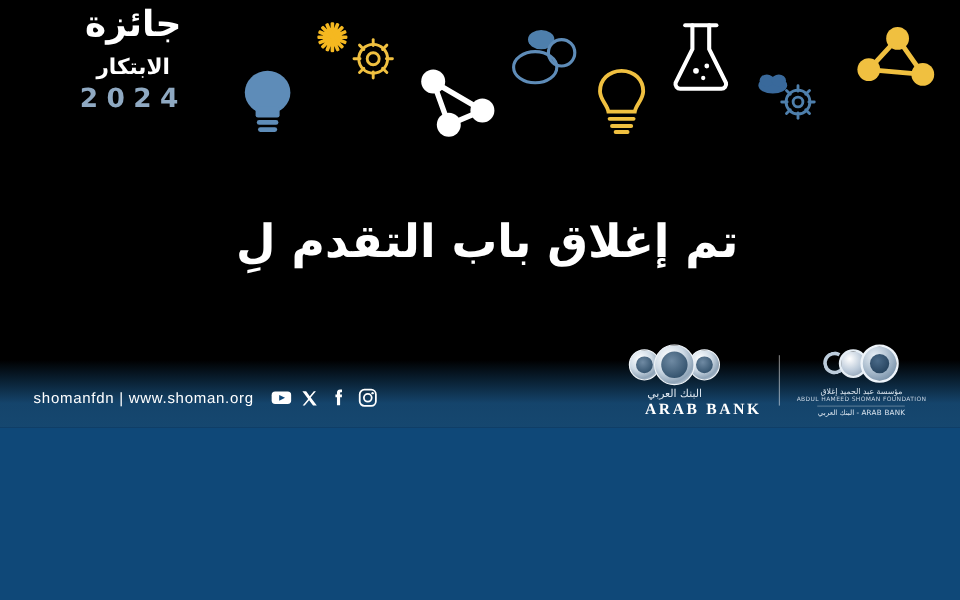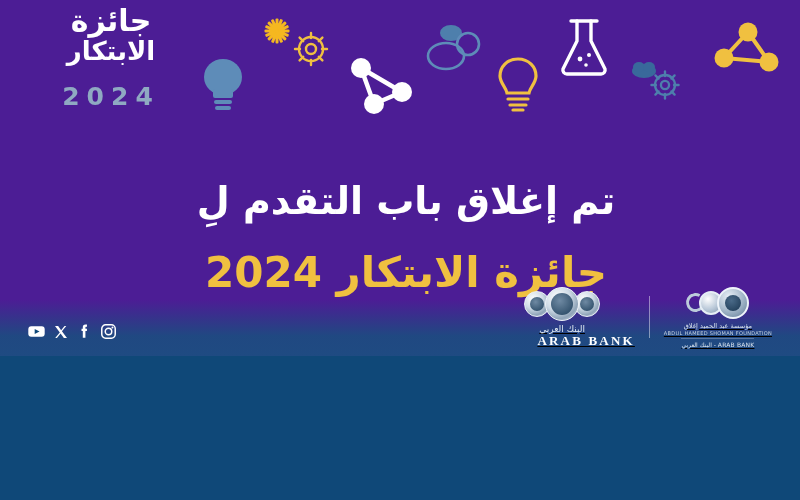--- a/index.html
+++ b/index.html
@@ -10,21 +10,21 @@
     height: 500px;
     overflow: hidden;
     background: #0f4878;
     font-family: "DejaVu Sans", "Liberation Sans", sans-serif;
   }
 
   .poster {
     position: relative;
     width: 800px;
     height: 356px;
-    background: #4c1d95;
+    background: #000000;
     overflow: hidden;
   }
 
   
   .city-band {
     position: absolute;
     left: 0; right: 0;
     top: 300px;
     height: 200px;
     background: linear-gradient(180deg,
@@ -79,32 +79,32 @@
     z-index: 6;
   }
   .award-logo .ln1 {
     font-size: 30px;
     font-weight: 700;
     color: #ffffff;
     letter-spacing: 1px;
     direction: rtl;
   }
   .award-logo .ln2 {
-    font-size: 26px;
+    font-size: 18px;
     font-weight: 700;
     color: #ffffff;
-    margin-top: 2px;
+    margin-top: 12px;
     direction: rtl;
   }
   .award-logo .ln3 {
-    font-size: 25px;
+    font-size: 22px;
     font-weight: 700;
     color: #8fa9c2;
     letter-spacing: 7px;
-    margin-top: 20px;
+    margin-top: 6px;
     direction: ltr;
   }
 
   
   .deco { position: absolute; z-index: 4; }
 
   
   .headline-wrap {
     position: absolute;
     left: 0; right: 0;
@@ -168,21 +168,20 @@
     align-items: center;
     gap: 0;
     z-index: 9;
     direction: ltr;
   }
   .logo-block {
     display: flex;
     flex-direction: column;
     align-items: center;
     padding: 0 14px;
-    text-decoration: underline;
   }
   .logo-div {
     width: 1px;
     height: 42px;
     background: rgba(255,255,255,0.45);
   }
   .coins { display: flex; align-items: center; }
   .coin {
     width: 26px; height: 26px;
     border-radius: 50%;
@@ -409,21 +408,20 @@
       <line x1="36" y1="12" x2="57" y2="42"></line>
       <line x1="12" y1="38" x2="57" y2="42"></line>
     </g>
     <circle cx="36" cy="12" r="9.5" fill="#F0C040"></circle>
     <circle cx="12" cy="38" r="9.5" fill="#F0C040"></circle>
     <circle cx="57" cy="42" r="9.5" fill="#F0C040"></circle>
   </svg>
 
   <div class="headline-wrap">
     <div class="headline">تم إغلاق باب التقدم لِ</div>
-    <div class="subline">جائزة الابتكار 2024</div>
   </div>
 
   <div class="footer-social">
 
     <span class="sic">
       <svg width="17" height="17" viewBox="0 0 24 24">
         <rect x="2.5" y="2.5" width="19" height="19" rx="5.5" fill="none" stroke="#fff" stroke-width="2.1"></rect>
         <circle cx="12" cy="12" r="4.6" fill="none" stroke="#fff" stroke-width="2.1"></circle>
         <circle cx="17.6" cy="6.5" r="1.4" fill="#fff"></circle>
       </svg>
@@ -441,20 +439,21 @@
       </svg>
     </span>
 
     <span class="sic">
       <svg width="20" height="15" viewBox="0 0 28 20">
         <rect x="0.5" y="1.5" width="27" height="17" rx="5" fill="#fff"></rect>
         <path d="M11 6 L19 10 L11 14 Z" fill="#0F4878"></path>
       </svg>
     </span>
 
+    <span class="handle">shomanfdn  |  www.shoman.org</span>
   </div>
 
   <div class="footer-logos">
 
     <div class="logo-block">
       <div class="coins">
         <span class="coin"></span>
         <span class="coin big"></span>
         <span class="coin"></span>
       </div>

